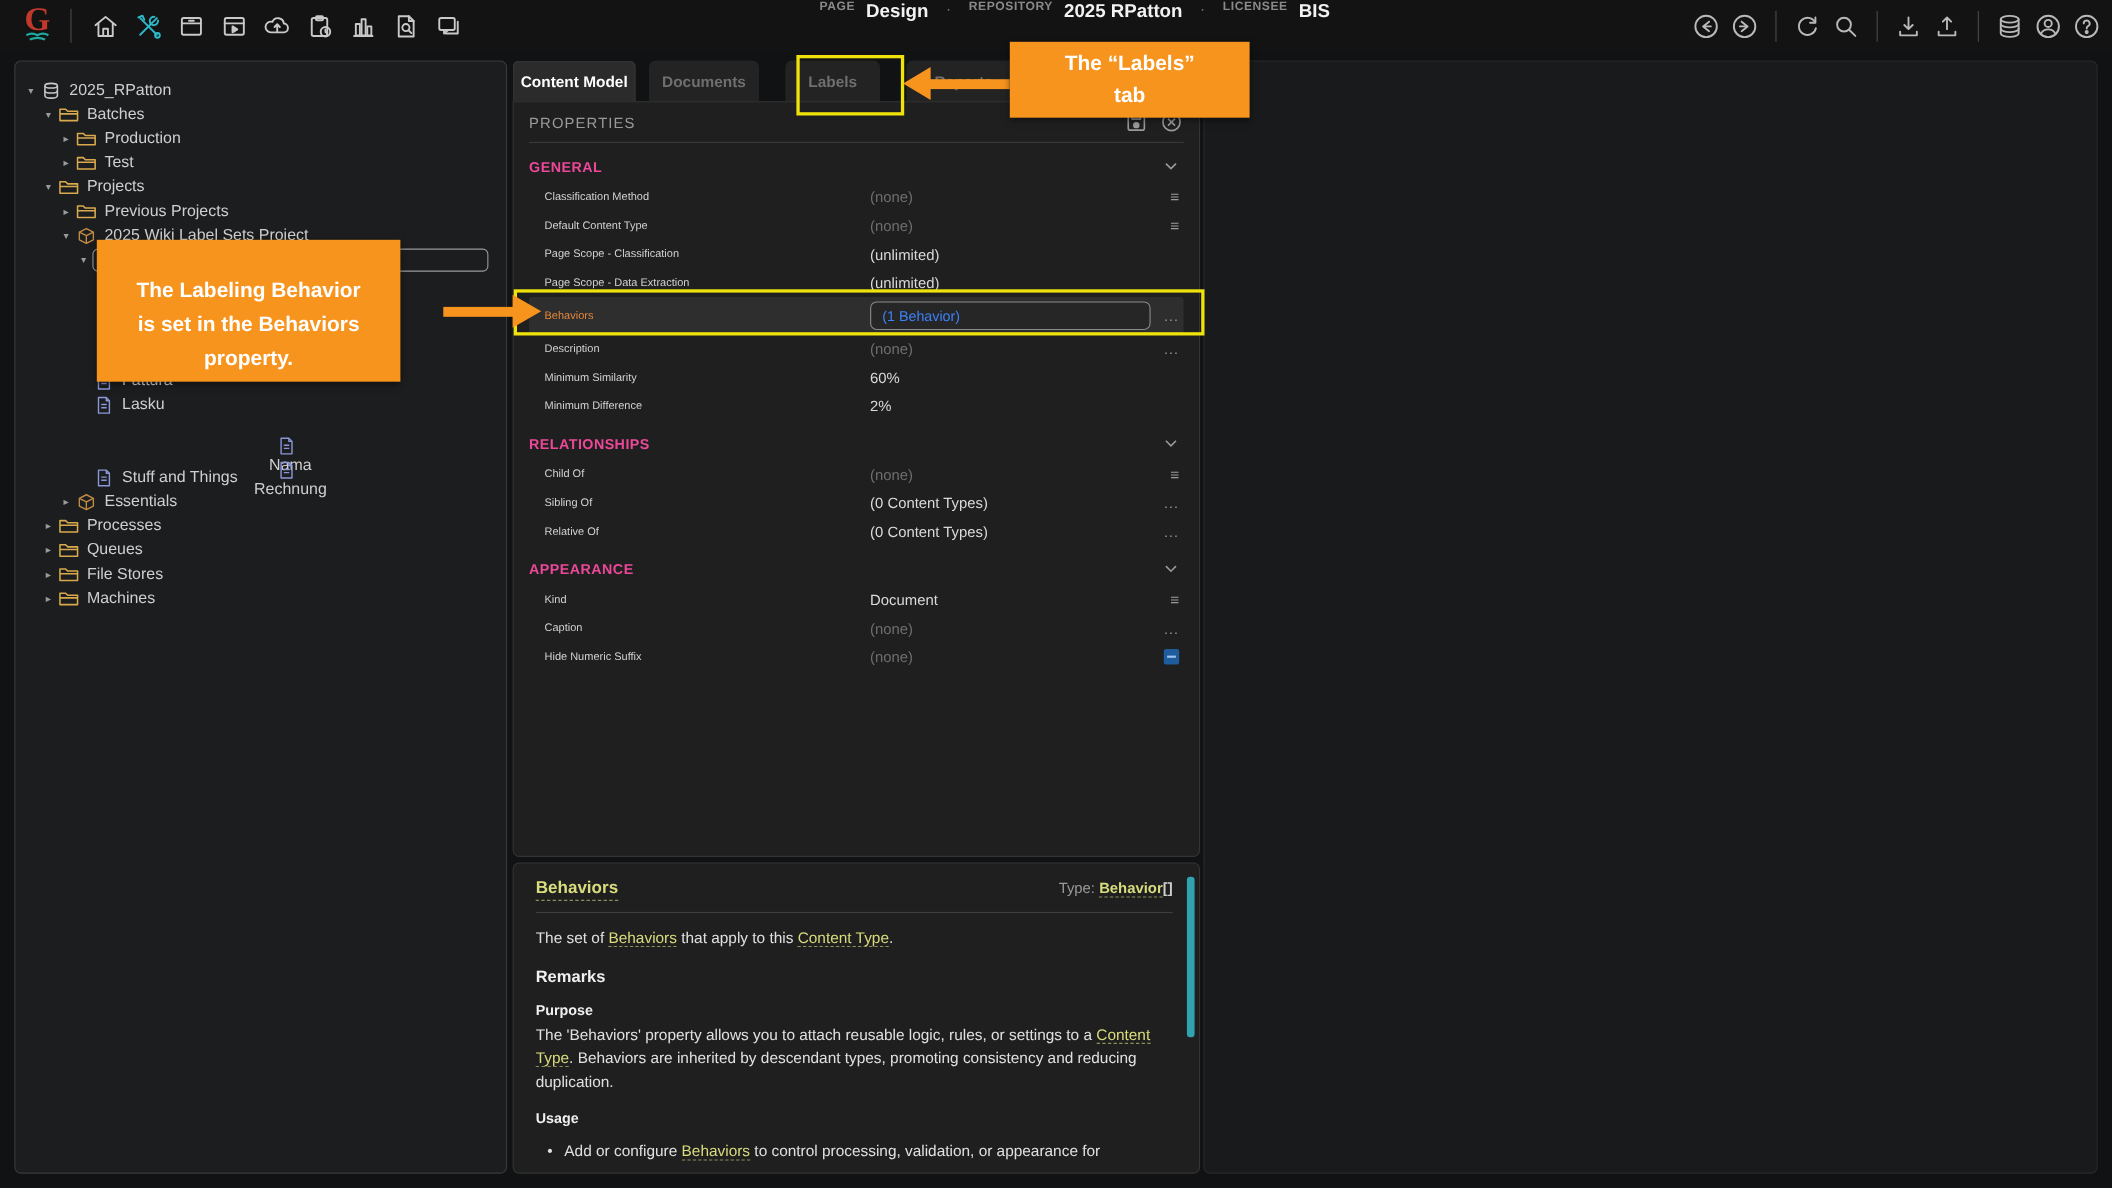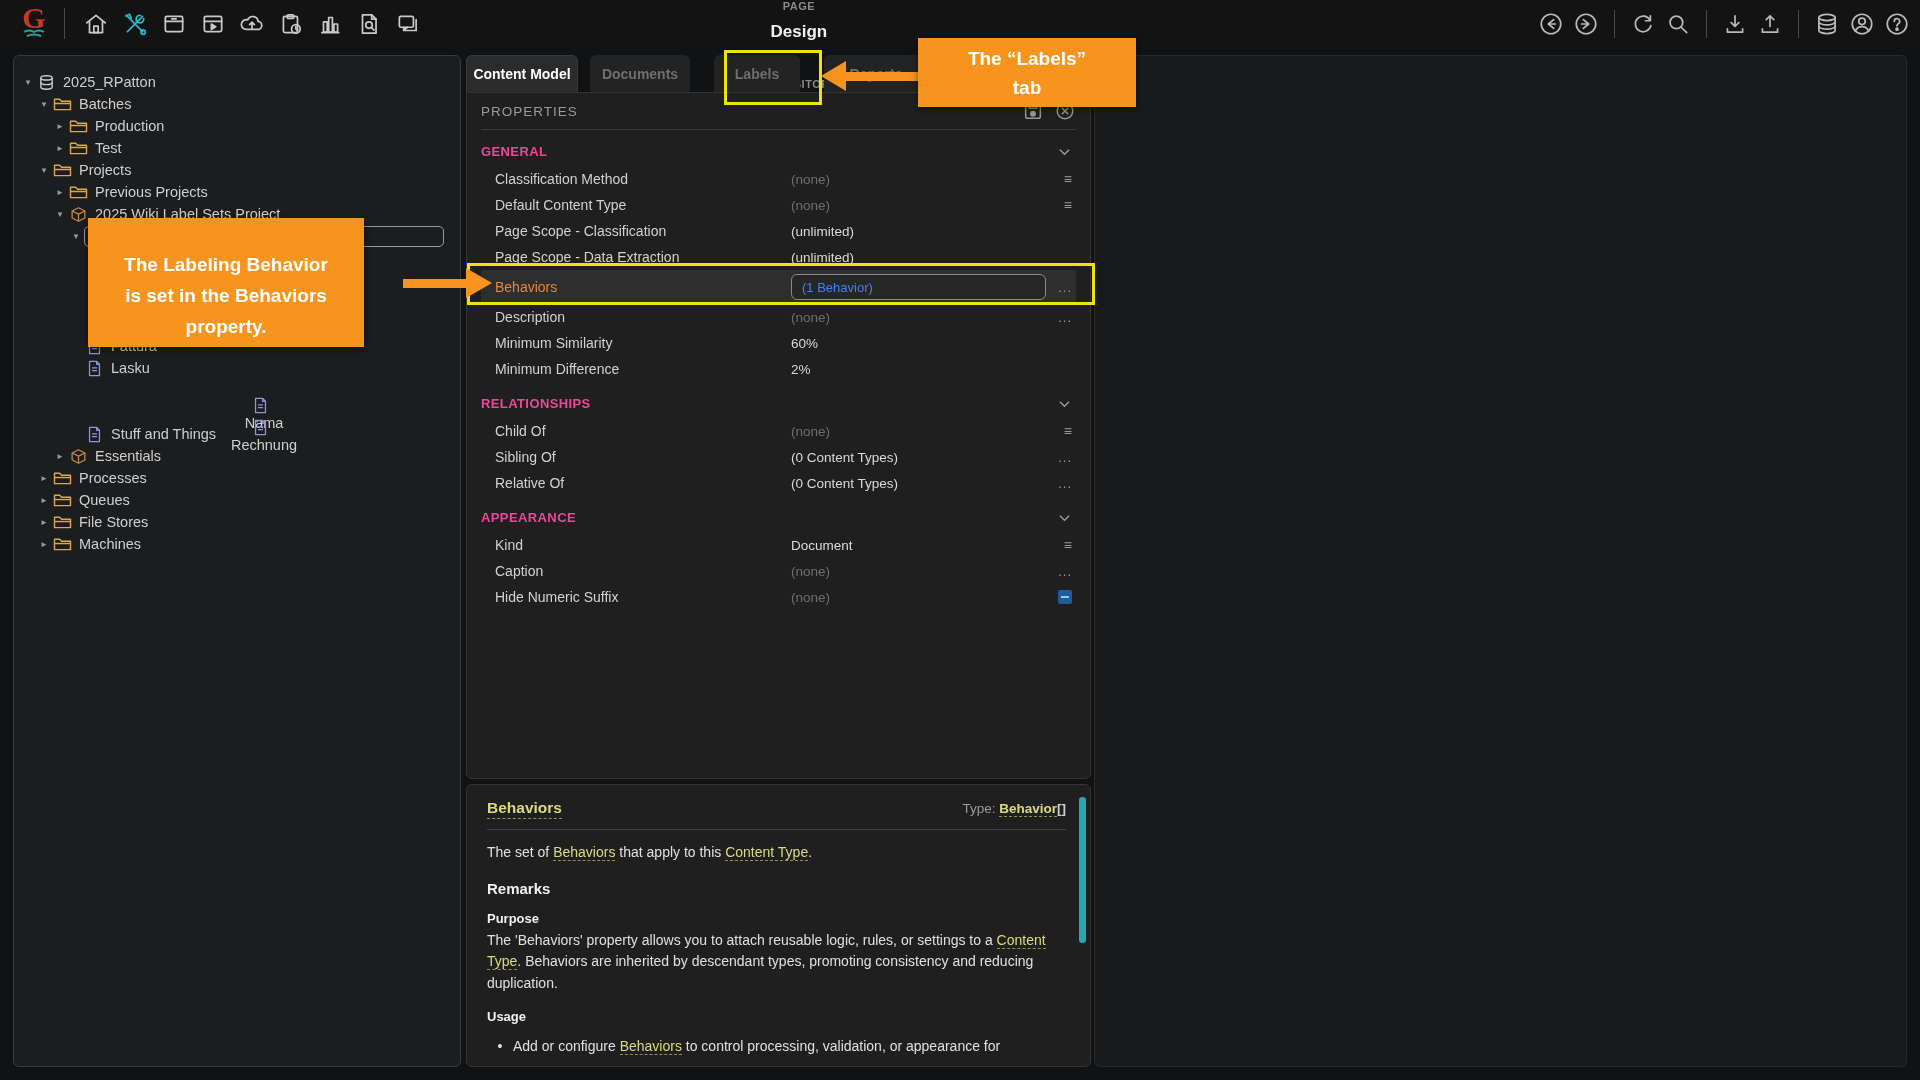--- a/index.html
+++ b/index.html
@@ -10,21 +10,21 @@
   .topbar { position:absolute; left:0; top:0; width:1920px; height:47px; background:#131313; display:flex; align-items:center; }
   .logo { position:absolute; left:14px; top:3px; width:40px; height:42px; text-align:center; }
   .logo .g { font-family:"Liberation Serif", serif; font-size:30px; color:#c0392b; line-height:30px; font-weight:bold; }
   .logo svg { display:block; margin:-4px auto 0; }
   .tb-divider { position:absolute; left:64px; top:8px; width:1px; height:31px; background:#4a4a4a; }
   .tb-icons { position:absolute; left:82px; top:0; height:47px; display:flex; align-items:center; gap:11px; }
   .tb-icons .icon { width:28px; height:28px; display:flex; align-items:center; justify-content:center; cursor:pointer; }
   .tb-icons .icon svg { stroke:#c9c9c9; }
   .tb-icons .icon.teal svg { stroke:#2cb9c8; }
 
-  .breadcrumb { position:absolute; left:745px; top:0; height:47px; display:flex; align-items:center; gap:10px;flex-direction:column; }
+  .breadcrumb { position:absolute; left:745px; top:0; height:47px; display:flex; align-items:flex-start; gap:10px; }
   .bc-label { font-size:11px; letter-spacing:.5px; color:#8a8a8a; font-weight:bold; }
   .bc-value { font-size:17px; color:#f2f2f2; font-weight:bold; }
   .bc-dot { color:#777; font-size:14px; margin:0 6px; }
 
   .tb-right { position:absolute; right:10px; top:0; height:47px; display:flex; align-items:center; gap:9px; }
   .tb-right .icon { width:26px; height:26px; display:flex; align-items:center; justify-content:center; cursor:pointer; }
   .tb-right .icon svg { stroke:#b9b9b9; }
   .tb-right .vdiv { width:1px; height:28px; background:#4a4a4a; margin:0 6px; }
 
   
@@ -49,21 +49,21 @@
   .props-header { height:37px; display:flex; align-items:center; justify-content:space-between; border-bottom:1px solid #3a3a3a; }
   .props-title { font-size:13.5px; letter-spacing:1px; color:#9a9a9a; }
   .props-hicons { display:flex; gap:10px; }
   .props-hicons .icon { width:22px; height:22px; cursor:pointer; }
   .props-hicons svg { stroke:#9a9a9a; }
 
   .section-header { height:30px; margin-top:6px; display:flex; align-items:center; justify-content:space-between; cursor:pointer; }
   .section-title { font-size:13px; font-weight:bold; color:#ec4899; letter-spacing:.4px; }
   .section-chev { color:#9a9a9a; margin-right:6px; }
   .prop-row { height:26px; display:grid; grid-template-columns:296px 1fr 30px; align-items:center; padding-left:14px; cursor:pointer; }
-  .prop-label { font-size:14px; color:#d2d2d2; }
+  .prop-label { font-size:10px; color:#d2d2d2; }
   .prop-value { font-size:13.5px; color:#dadada; }
   .prop-value.muted { color:#6e6e6e; }
   .row-icon { display:flex; justify-content:flex-end; align-items:center; color:#9a9a9a; font-size:13px; padding-right:4px; }
   .menu-glyph { font-size:14px; color:#9a9a9a; }
   .dots-glyph { font-size:13px; color:#9a9a9a; letter-spacing:1px; }
   .chk-minus { width:14px; height:14px; background:#1e5c9e; border-radius:2px; display:flex; align-items:center; justify-content:center; }
   .chk-minus i { display:block; width:8px; height:2px; background:#9cc3ee; }
 
   .prop-row.behaviors { height:34px; background:#2e2e2e; border-radius:3px; }
   .prop-row.behaviors .prop-label { color:#e2873b; }

